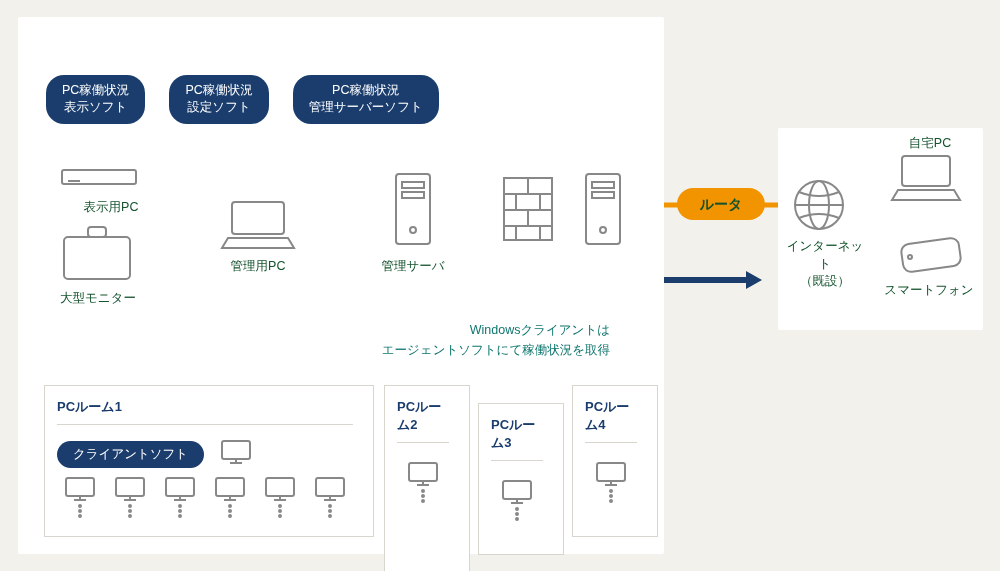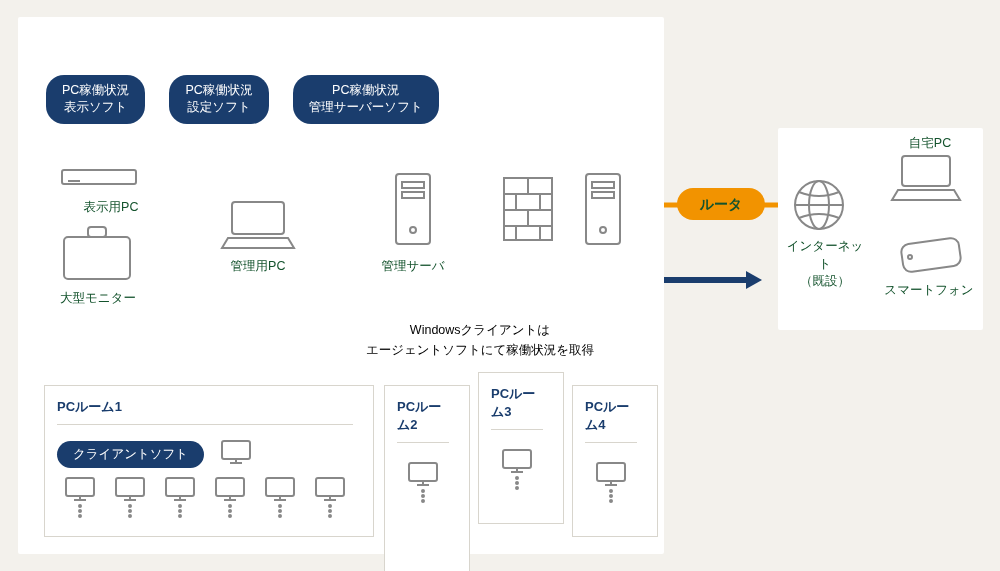--- a/index.html
+++ b/index.html
@@ -84,23 +84,23 @@
     color: #14532d;
     font-size: 14px;
     font-weight: 700;
     text-align: center;
     line-height: 32px;
     border-radius: 16px;
   }
   .note {
     position: absolute;
     font-size: 12.5px;
-    color: #000000;
+    color: #0f766e;
     line-height: 1.6;
-    text-align: center;
+    text-align: right;
   }
   svg.icon { stroke: #888; fill: none; stroke-width: 2; }
   .mini-monitor-row { display:flex; gap:14px; justify-content:center; flex-wrap:wrap;}
 </style>
 </head>
 <body>
 
 <svg width="1000" height="571" style="position:absolute; left:0; top:0;">
   <defs>
     <g id="dbl-arrow-h">
@@ -288,21 +288,21 @@
     <svg class="icon" width="36" height="42">
         <rect x="4" y="2" width="28" height="18" rx="2"></rect>
         <line x1="12" y1="24" x2="24" y2="24"></line>
         <line x1="18" y1="20" x2="18" y2="24"></line>
         <circle cx="18" cy="30" r="1" fill="#888"></circle>
         <circle cx="18" cy="35" r="1" fill="#888"></circle>
         <circle cx="18" cy="40" r="1" fill="#888"></circle>
       </svg>
   </div>
 </div>
-<div class="room-box" style="left:478px; top:372px; width:86px; height:152px;">
+<div class="room-box" style="left:478px; top:403px; width:86px; height:152px;">
   <div class="room-title">PCルーム3</div>
   <div style="text-align:center; margin-top:18px;">
     <svg class="icon" width="36" height="42">
         <rect x="4" y="2" width="28" height="18" rx="2"></rect>
         <line x1="12" y1="24" x2="24" y2="24"></line>
         <line x1="18" y1="20" x2="18" y2="24"></line>
         <circle cx="18" cy="30" r="1" fill="#888"></circle>
         <circle cx="18" cy="35" r="1" fill="#888"></circle>
         <circle cx="18" cy="40" r="1" fill="#888"></circle>
       </svg>

